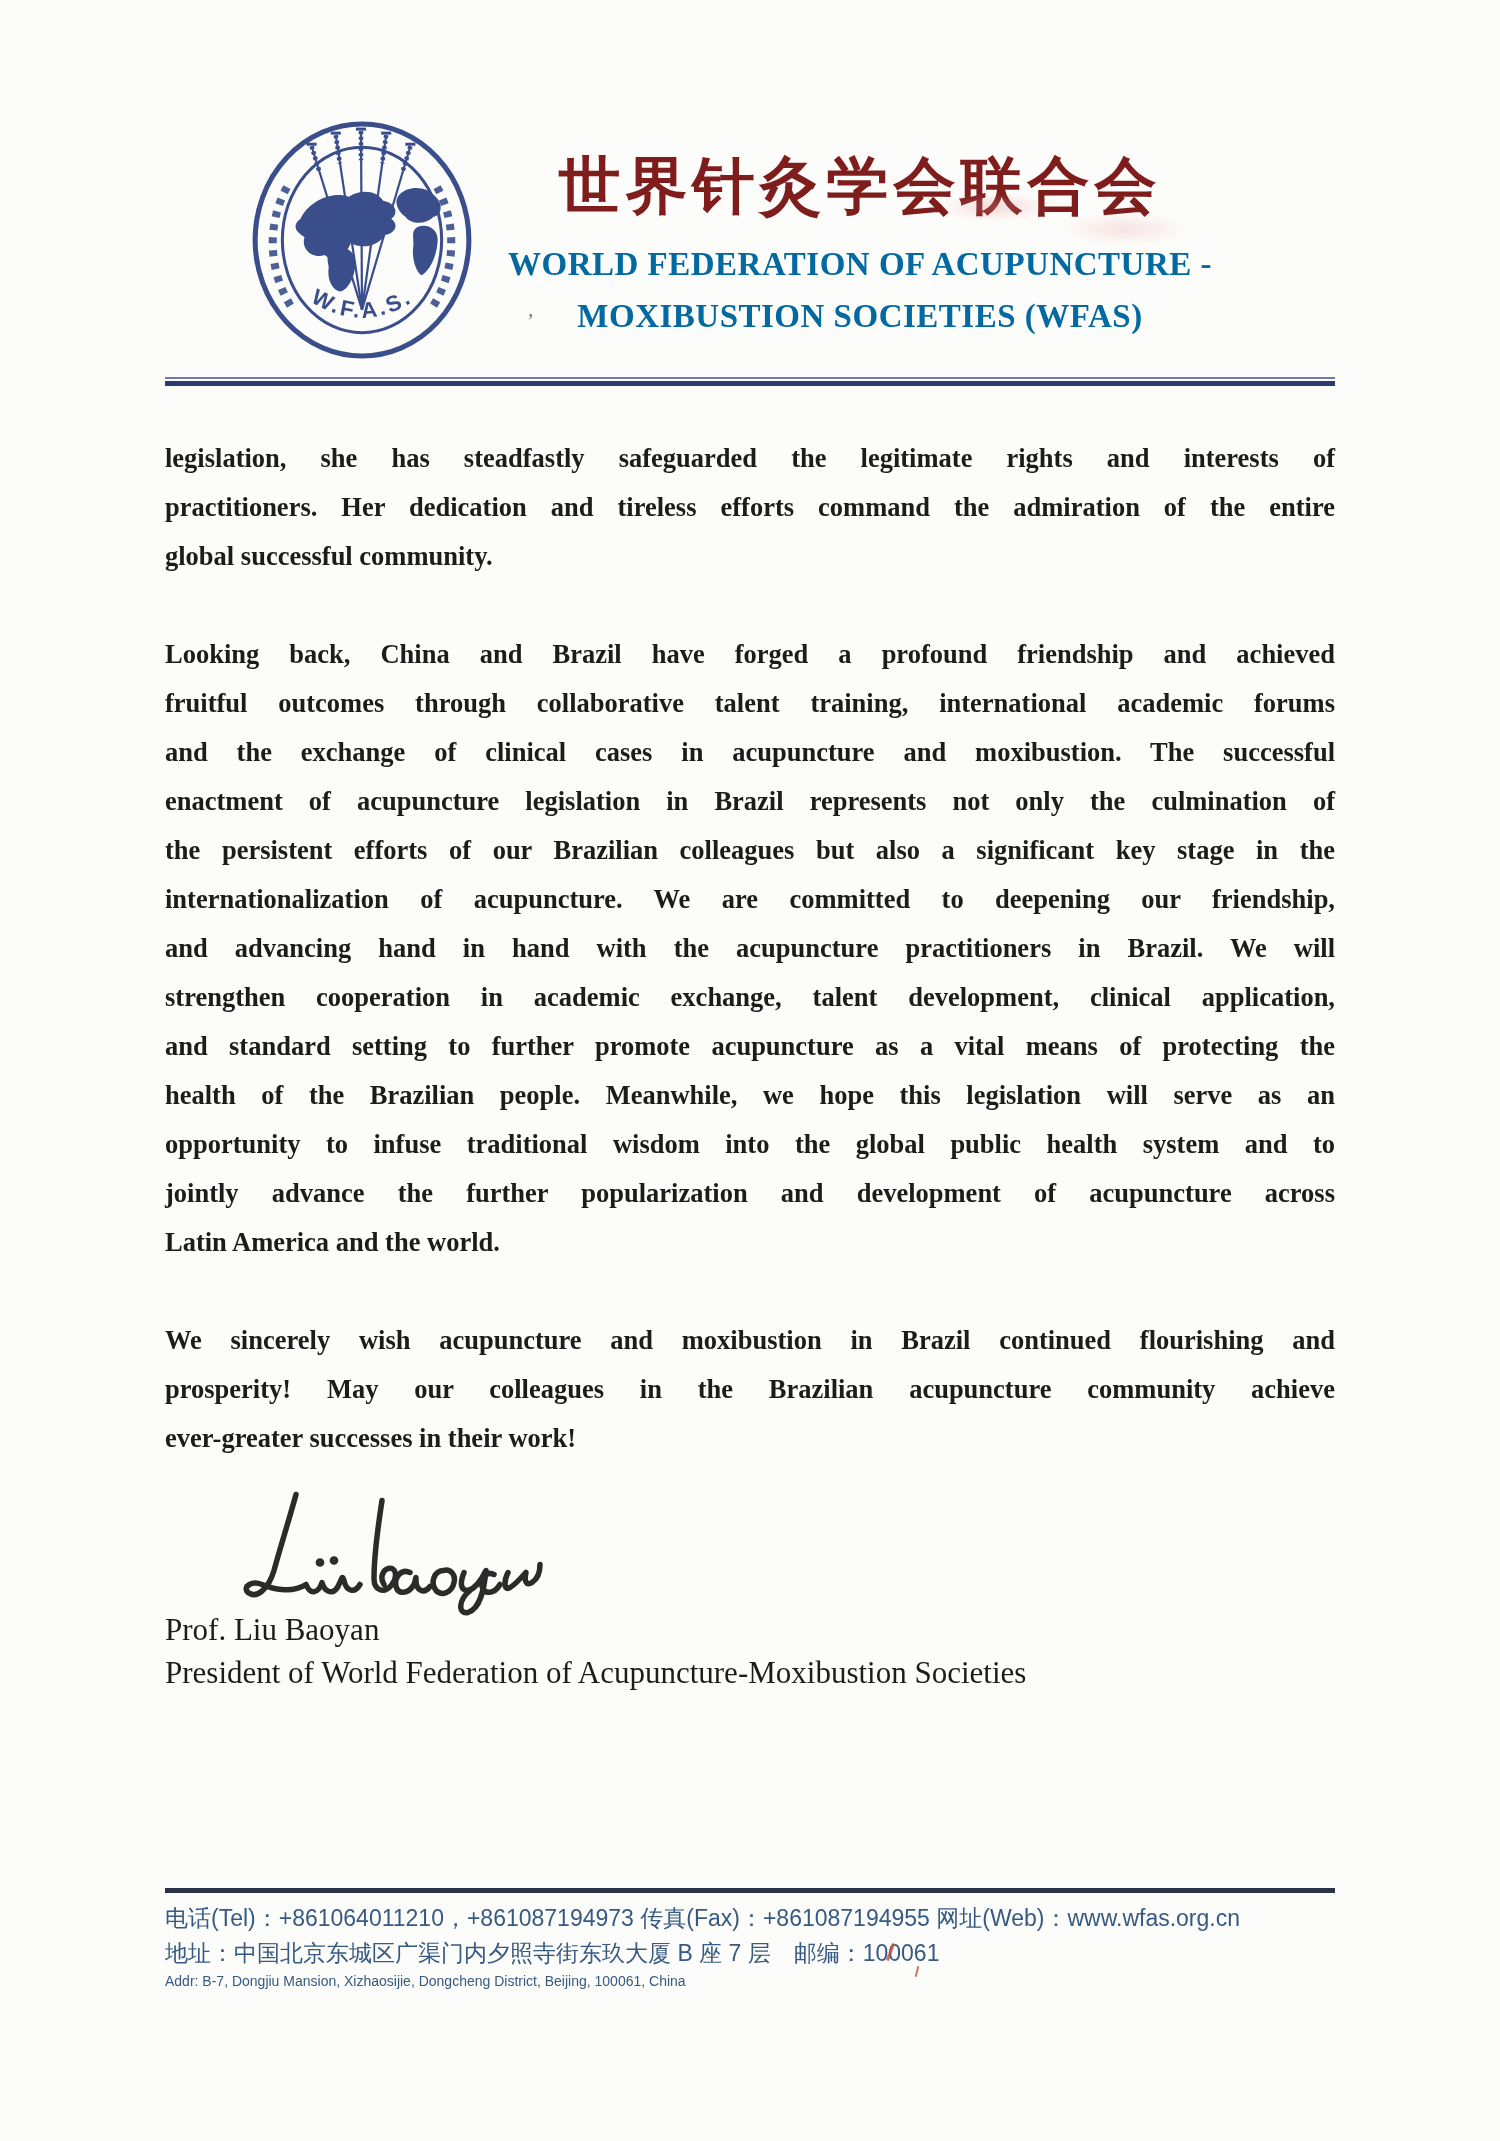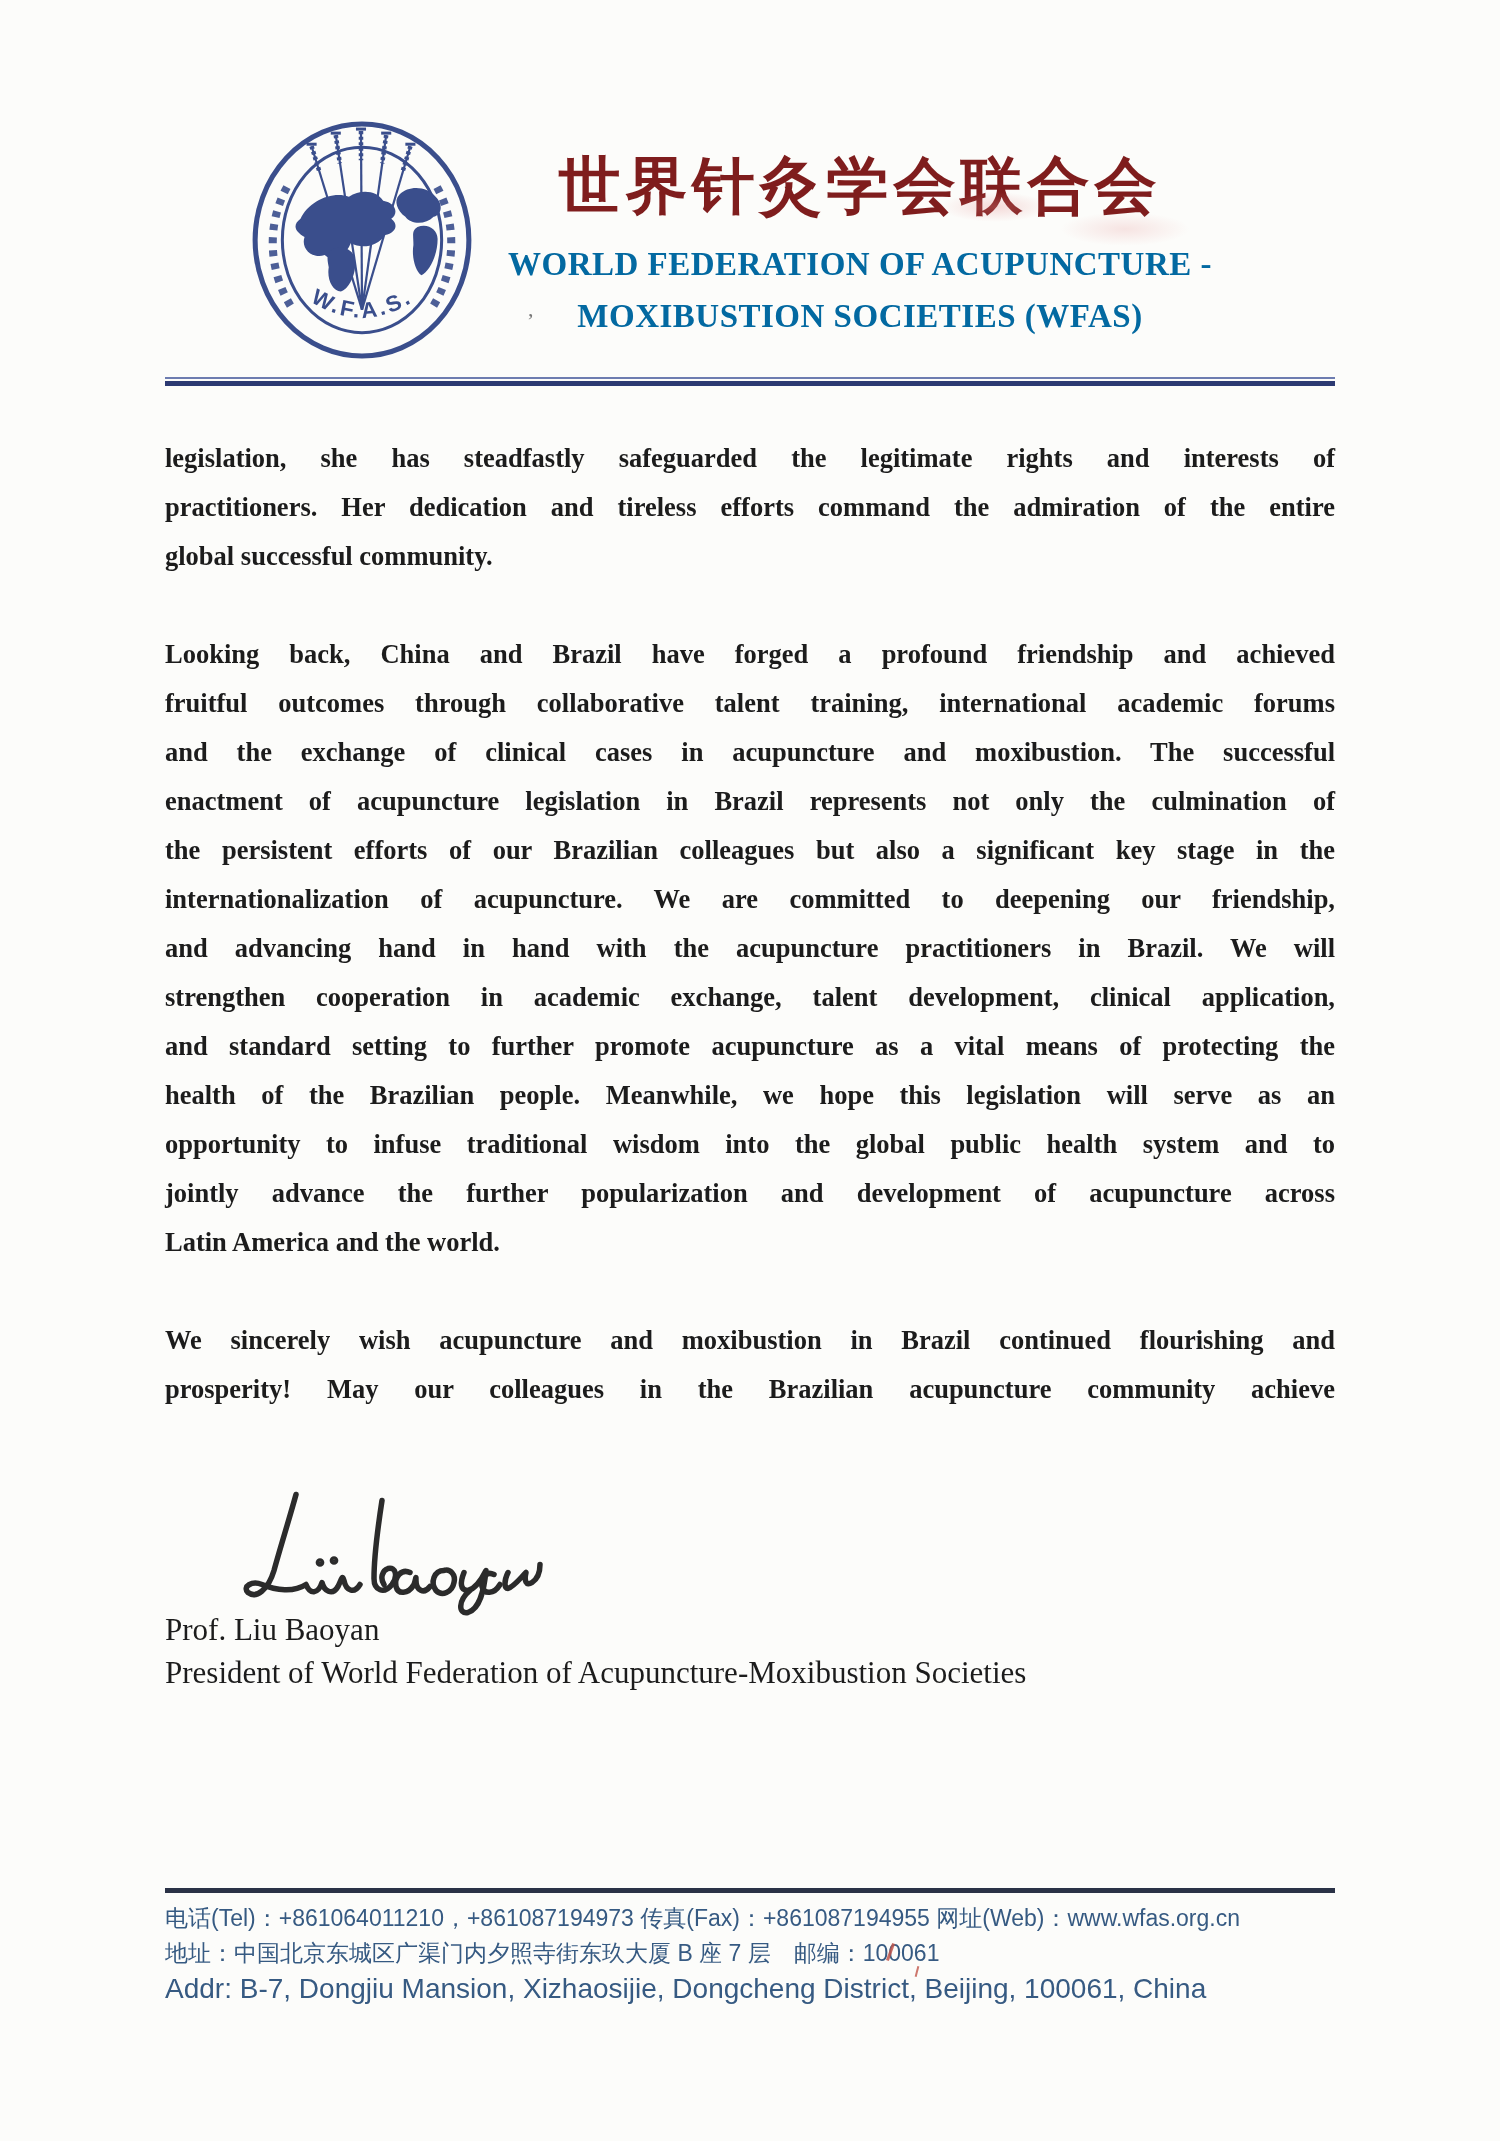--- a/index.html
+++ b/index.html
@@ -39,21 +39,21 @@
   .sig-title { position:absolute; left:165px; top:1655px; font-size:31px; color:#1c1c1c; }
   
   .footer-rule { position:absolute; left:165px; top:1888px; width:1170px; height:5px; background:#2a3246; }
   .footer-line {
     position:absolute; left:165px; width:1240px;
     font-family:"Liberation Sans","DejaVu Sans",sans-serif;
     font-size:23px; color:#365a82; white-space:nowrap;
   }
   .fl1 { top:1903px; }
   .fl2 { top:1938px; }
-  .fl3 { top:1973px; font-size:28px; }
+  .fl3 { top:1973px; font-size:14px; }
   
   .stray-comma { position:absolute; left:528px; top:296px; font-size:22px; color:#777; }
   .pink-smudge { position:absolute; border-radius:50%; pointer-events:none; }
   .ps1 { left:940px; top:192px; width:110px; height:30px;
          background:radial-gradient(ellipse, rgba(226,140,140,.30), rgba(226,140,140,0) 70%); }
   .ps2 { left:1060px; top:212px; width:130px; height:34px;
          background:radial-gradient(ellipse, rgba(226,140,140,.22), rgba(226,140,140,0) 70%); }
   .red-slash { position:absolute; left:889px; top:1943px; width:3px; height:18px;
                background:#c0554a; transform:rotate(20deg); opacity:.85; }
   .red-tick  { position:absolute; left:916px; top:1966px; width:2px; height:11px;
@@ -144,20 +144,21 @@
       <div class="line">strengthen cooperation in academic exchange, talent development, clinical application,</div>
       <div class="line">and standard setting to further promote acupuncture as a vital means of protecting the</div>
       <div class="line">health of the Brazilian people. Meanwhile, we hope this legislation will serve as an</div>
       <div class="line">opportunity to infuse traditional wisdom into the global public health system and to</div>
       <div class="line">jointly advance the further popularization and development of acupuncture across</div>
       <div class="line endp">Latin America and the world.</div>
     </div>
     <div class="para">
       <div class="line">We sincerely wish acupuncture and moxibustion in Brazil continued flourishing and</div>
       <div class="line">prosperity! May our colleagues in the Brazilian acupuncture community achieve</div>
+      <div class="line endp">ever-greater successes in their work!</div>
     </div>
   </div>
 
   <svg class="sig-svg" viewBox="0 0 320 135">
     <g fill="none" stroke="#2b2b2b" stroke-width="5.5" stroke-linecap="round" stroke-linejoin="round">
       <path d="M64,8 C58,30 48,62 42,84 C36,104 24,112 16,106 C10,100 20,94 30,98 C44,104 62,106 74,98
                C78,108 86,108 90,96 C92,104 100,110 106,100 C110,92 110,88 112,94 C114,104 122,108 128,98"></path>
       <path d="M150,14 C146,40 142,70 142,92 C142,104 152,108 160,98 C166,90 164,80 156,82 C150,84 148,92 152,98"></path>
       <path d="M178,86 C170,82 162,90 164,100 C166,108 176,108 182,98 C184,92 184,88 184,94 C184,104 192,108 198,100"></path>
       <path d="M212,84 C202,84 198,96 204,104 C210,110 220,106 222,96 C224,88 218,82 212,84"></path>

